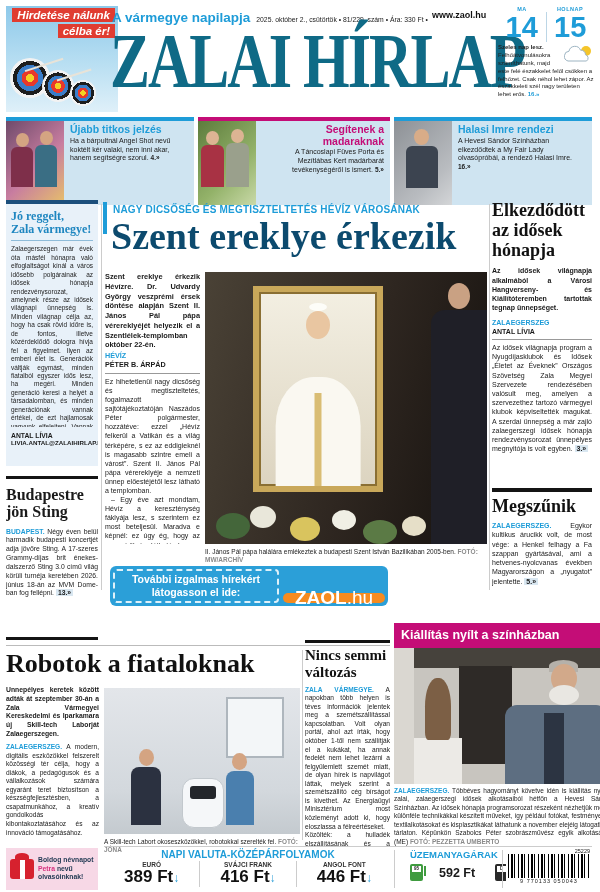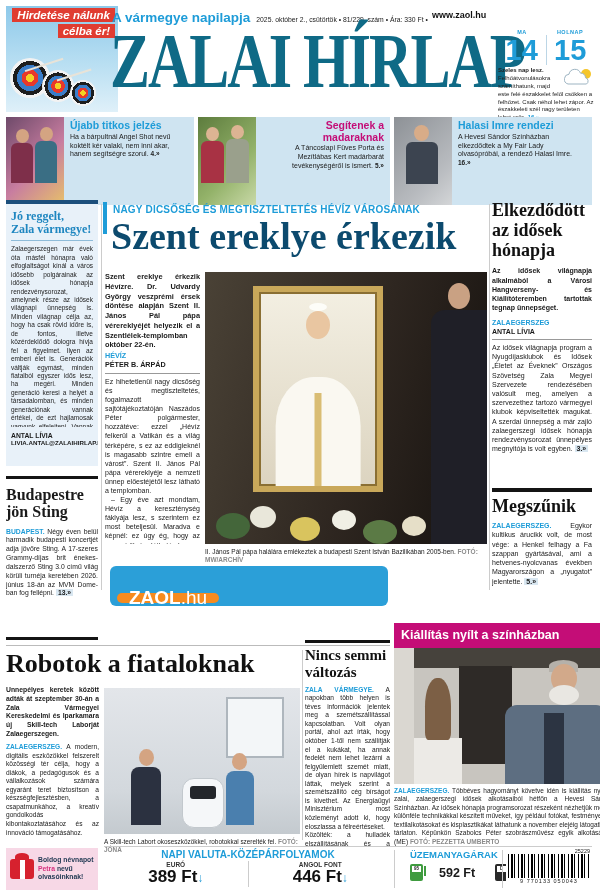--- a/index.html
+++ b/index.html
@@ -24,31 +24,31 @@
   .ad-line { display:block; float:right; clear:both; background:#e03c31; color:#fff; font-weight:bold; font-style:italic; font-size:11.5px; padding:1px 5px; margin:2px 3px 0 0; }
   .target { position:absolute; border-radius:50%;
     background:radial-gradient(circle,#f5d223 0 14%,#e8392b 14% 30%,#3a7dc9 30% 46%,#1d1d1d 46% 60%,#f2f2f2 60% 78%,#d8d8d8 78% 100%); }
   .arrow { position:absolute; height:1.5px; background:#e8e3d8; transform:rotate(-18deg); }
   .tagline { left:112px; top:8px; width:316px; white-space:nowrap; overflow:hidden; }
   .tagline b { color:#1e9cd8; font-size:13.5px; }
   .tagline span.meta { font-size:6.8px; color:#222; margin-left:6px; }
   .site { left:432px; top:10px; font-size:9px; font-weight:bold; color:#111; }
   .masthead { left:110px; top:22px; width:380px; font-family:"Liberation Serif",serif; font-weight:bold;
     font-size:60px; line-height:1; letter-spacing:-2px; color:#0f6a86; transform:scaleY(1.3); transform-origin:top left; white-space:nowrap; }
-  .weather { left:498px; top:6px; width:96px; height:108px;margin-top:23px; }
+  .weather { left:498px; top:6px; width:96px; height:108px; }
   .wx-labels { display:flex; font-size:5.5px; font-weight:bold; color:#1e9cd8; letter-spacing:.5px; }
   .wx-labels span { flex:1; text-align:center; }
   .wx-nums { display:flex; align-items:center; }
   .wx-nums b { flex:1; text-align:center; font-size:29px; color:#1e9cd8; line-height:1.05; }
   .wx-div { width:1px; height:30px; background:#bcd6e6; }
   .wx-text { font-size:6px; line-height:1.3; color:#222; margin-top:2px; text-align:left; }
   .wx-ico { float:right; margin:0 0 1px 2px; }
 
   
-  .tz { top:117px; height:88px; display:flex; flex-direction:row;border-radius:21px; }
+  .tz { top:117px; height:88px; display:flex; flex-direction:column;border-radius:21px; }
   .tz-bar { height:4px; }
   .tz-body { flex:1; display:flex; background:#cfe4f1; overflow:hidden; }
   .tz-img { width:58px; position:relative; flex:none; overflow:hidden; }
   .fig-head { position:absolute; border-radius:50%; background:#d4a482; }
   .fig-body { position:absolute; border-radius:6px 6px 0 0; }
   .tz-txt { padding:3px 6px 0 6px; }
   .tz-title { font-weight:bold; font-size:10.5px; line-height:1.1; margin-bottom:1px; }
   .tz-text { font-size:7px; line-height:1.28; }
   .tz-text .pgp { font-weight:bold; font-size:6.5px; background:none; }
 
@@ -336,20 +336,24 @@
   </div>
   <div class="abs bar-elder"></div>
   <div class="abs megsz">
     <div class="col-title">Megszűnik</div>
     <div class="body jst">
       <span class="loc">ZALAEGERSZEG.</span><span> Egykor kultikus árucikk volt, de most vége: a Henkel felhagy a Fa szappan gyártásával, ami a hetvenes-nyolcvanas években Magyarországon a „nyugatot” jelentette. </span><span class="pg">5.»</span>
     </div>
   </div>
 
   <div class="abs banner">
+    <div class="banner-left">
+      <span>További izgalmas hírekért</span>
+        <span>látogasson el ide:</span>
+    </div>
     <div class="banner-orange">
       <b>ZAOL</b>
         <i>.hu</i>
     </div>
   </div>
 
   <div class="abs exh">
     <div class="exh-head">Kiállítás nyílt a színházban</div>
     <div class="exh-photo">
       <div class="exh-beam"></div>
@@ -418,20 +422,24 @@
   </div>
 
   <div class="abs curr">
     <div class="curr-title">NAPI VALUTA-KÖZÉPÁRFOLYAMOK</div>
     <div class="curr-row">
       <div class="curr-cell">
         <div class="curr-label">EURÓ</div>
         <div class="curr-value"><span>389 Ft</span><span class="dn">↓</span></div>
       </div>
       <div class="curr-cell">
+        <div class="curr-label">SVÁJCI FRANK</div>
+        <div class="curr-value"><span>416 Ft</span><span class="dn">↓</span></div>
+      </div>
+      <div class="curr-cell">
         <div class="curr-label">ANGOL FONT</div>
         <div class="curr-value"><span>446 Ft</span><span class="dn">↓</span></div>
       </div>
     </div>
   </div>
   <div class="abs vline vr5"></div>
 
   <div class="abs fuel">
     <div class="fuel-title">ÜZEMANYAGÁRAK</div>
     <div class="fuel-row">

